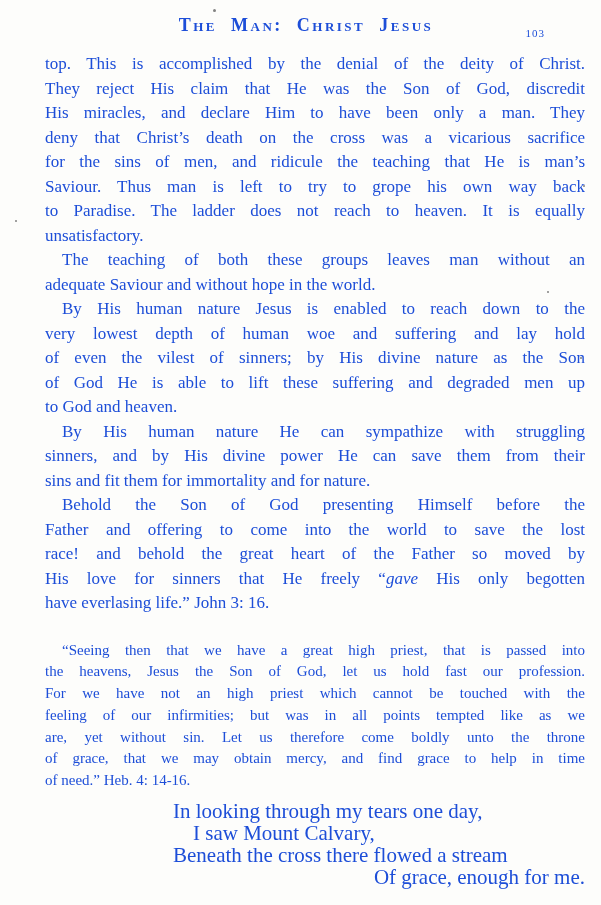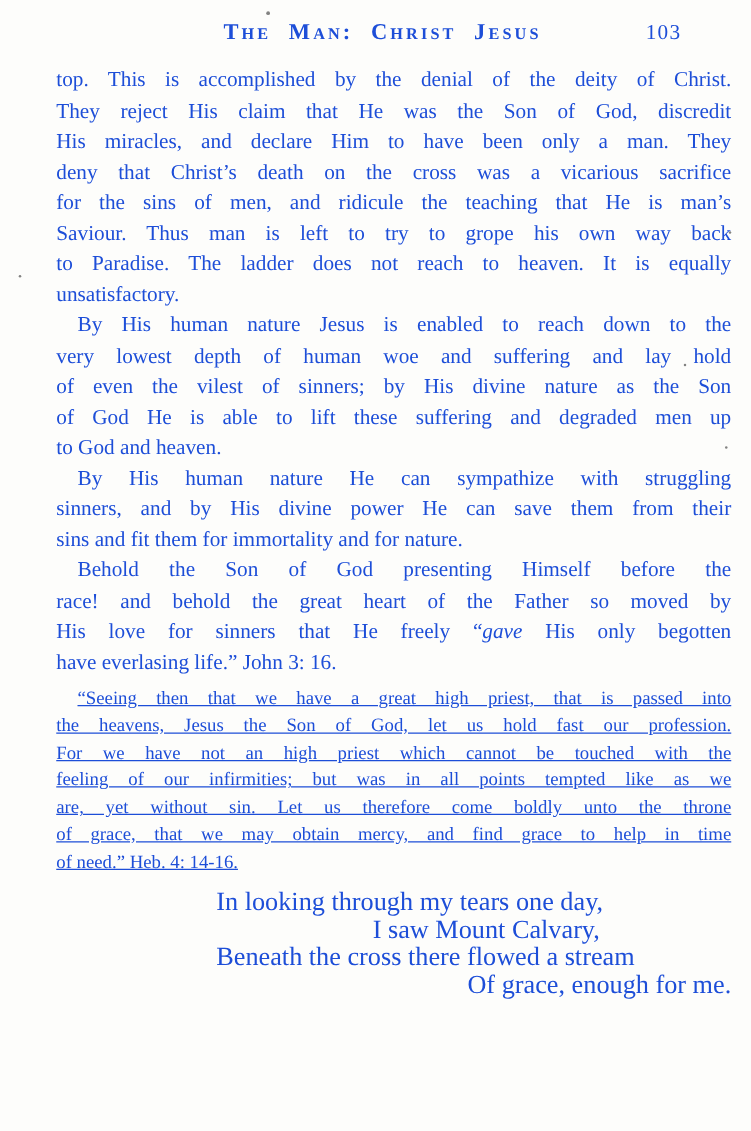--- a/index.html
+++ b/index.html
@@ -26,50 +26,49 @@
     font-variant: small-caps;
     font-size: 18px;
     font-weight: 600;
     letter-spacing: 2.5px;
     word-spacing: 7px;
     padding-left: 10px;
   }
   .page-number {
     position: absolute;
     right: 26px;
-    top: 1px;
-    font-size: 17px;
+    top: 12px;
+    font-size: 11px;
     letter-spacing: 1px;
   }
   .text-column {
     position: absolute;
     top: 52px;
     left: 45px;
     width: 540px;
     font-size: 17px;
     line-height: 24.5px;
   }
   .line { min-height: 24.5px; }
   .j { text-align: justify; text-align-last: justify; }
   .in { text-indent: 17px; }
   .quote {
-    margin-top: 7px;
+    margin-top: 24px;
     font-size: 15px;
     line-height: 21.8px;
-    text-decoration: underline;
   }
   .quote .line { min-height: 21.8px; }
   .poem {
     margin-top: 8px;
     margin-left: 128px;
     font-size: 21px;
     line-height: 22px;
   }
   .poem .line { min-height: 22px; }
-  .poem .i1 { text-indent: 20px; text-align: center; }
+  .poem .i1 { text-indent: 20px; }
   .poem .i2 { text-indent: 36px; text-align: right; }
   em { font-style: italic; }
   .speck {
     position: absolute;
     background: rgba(30,30,30,0.55);
     border-radius: 50%;
   }
 </style>
 </head>
 <body>
@@ -87,37 +86,42 @@
       <div class="line j">top. This is accomplished by the denial of the deity of Christ.</div>
       <div class="line j">They reject His claim that He was the Son of God, discredit</div>
       <div class="line j">His miracles, and declare Him to have been only a man. They</div>
       <div class="line j">deny that Christ’s death on the cross was a vicarious sacrifice</div>
       <div class="line j">for the sins of men, and ridicule the teaching that He is man’s</div>
       <div class="line j">Saviour. Thus man is left to try to grope his own way back</div>
       <div class="line j">to Paradise. The ladder does not reach to heaven. It is equally</div>
       <div class="line">unsatisfactory.</div>
     </div>
 
+    <div>
+      <div class="line j in">The teaching of both these groups leaves man without an</div>
+      <div class="line">adequate Saviour and without hope in the world.</div>
+    </div>
 
     <div>
       <div class="line j in">By His human nature Jesus is enabled to reach down to the</div>
       <div class="line j">very lowest depth of human woe and suffering and lay hold</div>
       <div class="line j">of even the vilest of sinners; by His divine nature as the Son</div>
       <div class="line j">of God He is able to lift these suffering and degraded men up</div>
       <div class="line">to God and heaven.</div>
     </div>
 
     <div>
       <div class="line j in">By His human nature He can sympathize with struggling</div>
       <div class="line j">sinners, and by His divine power He can save them from their</div>
       <div class="line">sins and fit them for immortality and for nature.</div>
     </div>
 
     <div>
       <div class="line j in">Behold the Son of God presenting Himself before the</div>
+      <div class="line j">Father and offering to come into the world to save the lost</div>
       <div class="line j">race! and behold the great heart of the Father so moved by</div>
       <div class="line j"><span>His love for sinners that He freely “</span><em>gave</em><span> His only begotten</span></div>
       <div class="line">have everlasing life.” John 3: 16.</div>
     </div>
 
     <div class="quote">
       <div class="line j in">“Seeing then that we have a great high priest, that is passed into</div>
       <div class="line j">the heavens, Jesus the Son of God, let us hold fast our profession.</div>
       <div class="line j">For we have not an high priest which cannot be touched with the</div>
       <div class="line j">feeling of our infirmities; but was in all points tempted like as we</div>

